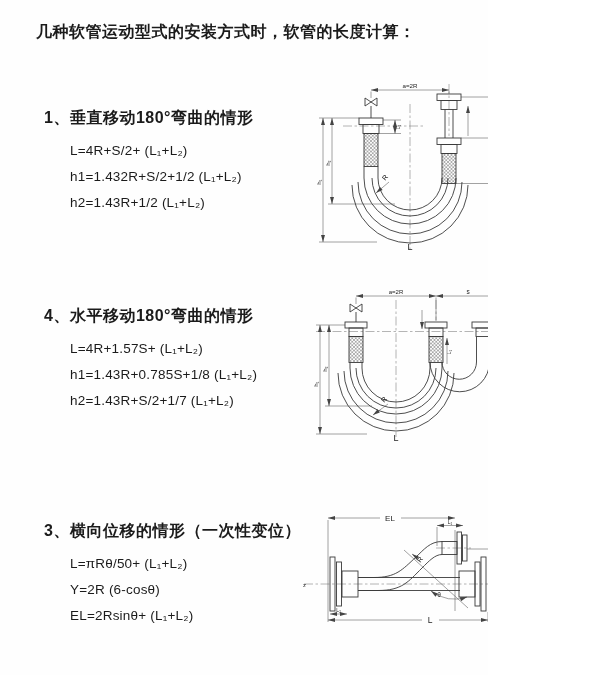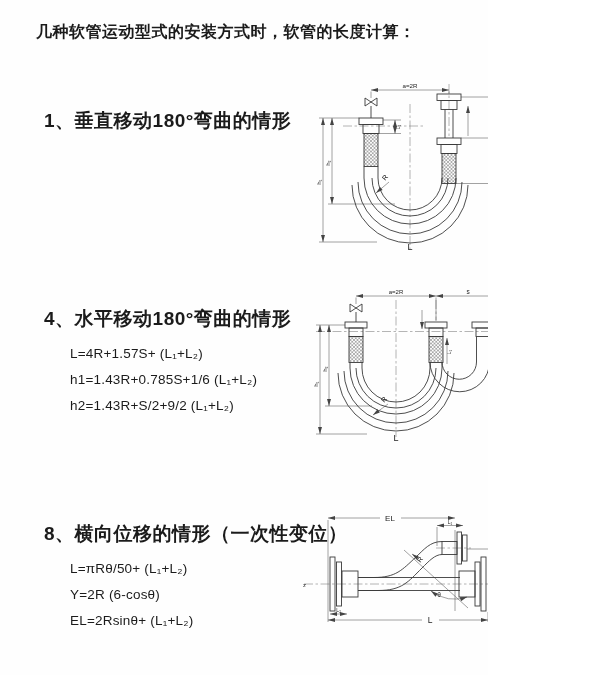--- a/index.html
+++ b/index.html
@@ -1,52 +1,57 @@
 <!DOCTYPE html>
 <html><head>
 <meta charset="utf-8">
 <style>
   html,body{margin:0;padding:0;background:#ffffff;}
   .page{position:relative;width:488px;height:675px;background:#fefefe;overflow:hidden;
         font-family:"Liberation Sans","DejaVu Sans",sans-serif;color:#1b1b1b;}
   .title{position:absolute;left:36px;top:22px;font-size:16px;font-weight:600;letter-spacing:.5px;}
   .sec{position:absolute;left:44px;}
-  .sec .heading{font-size:19px;font-weight:600;letter-spacing:.5px;}
+  .sec .heading{font-size:16px;font-weight:600;letter-spacing:.5px;}
   .formulas{margin:9px 0 0 26px;font-size:13.5px;line-height:26px;font-weight:500;letter-spacing:.2px;}
   svg{position:absolute;}
   svg .ln{stroke:#3a3a3a;stroke-width:.9;fill:none;}
   svg .thin{stroke:#555;stroke-width:.55;fill:none;}
   svg .dim{stroke:#555;stroke-width:.55;fill:none;}
   svg .cl{stroke:#777;stroke-width:.55;fill:none;stroke-dasharray:9 2.5 2.5 2.5;}
   svg text{fill:#222;font-family:"Liberation Sans","DejaVu Sans",sans-serif;}
   svg .braid{fill:url(#b1);}
   svg .braid2{fill:url(#b2);}
 </style>
 </head>
 <body>
 
 <div class="page">
 
   <div class="title">几种软管运动型式的安装方式时，软管的长度计算：</div>
 
   <div class="sec" style="top:108px;">
     <div class="heading">1、垂直移动180°弯曲的情形</div>
+    <div class="formulas">
+      <div>L=4R+S/2+ (L₁+L₂)</div>
+      <div>h1=1.432R+S/2+1/2 (L₁+L₂)</div>
+      <div>h2=1.43R+1/2 (L₁+L₂)</div>
+    </div>
   </div>
 
   <div class="sec" style="top:306px;">
     <div class="heading">4、水平移动180°弯曲的情形</div>
     <div class="formulas">
       <div>L=4R+1.57S+ (L₁+L₂)</div>
-      <div>h1=1.43R+0.785S+1/6 (L₁+L₂)</div>
-      <div>h2=1.43R+S/2+9/2 (L₁+L₂)</div>
+      <div>h1=1.43R+0.785S+1/8 (L₁+L₂)</div>
+      <div>h2=1.43R+S/2+1/7 (L₁+L₂)</div>
     </div>
   </div>
 
   <div class="sec" style="top:521px;">
-    <div class="heading">8、横向位移的情形（一次性变位）</div>
+    <div class="heading">3、横向位移的情形（一次性变位）</div>
     <div class="formulas">
       <div>L=πRθ/50+ (L₁+L₂)</div>
       <div>Y=2R (6-cosθ)</div>
       <div>EL=2Rsinθ+ (L₁+L₂)</div>
     </div>
   </div>
 
   <svg style="left:315px;top:78px;" width="200" height="178" viewBox="0 0 200 178">
     <defs>
       <marker id="a1" markerWidth="8" markerHeight="8" refX="7.5" refY="3" orient="auto-start-reverse" markerUnits="userSpaceOnUse">

